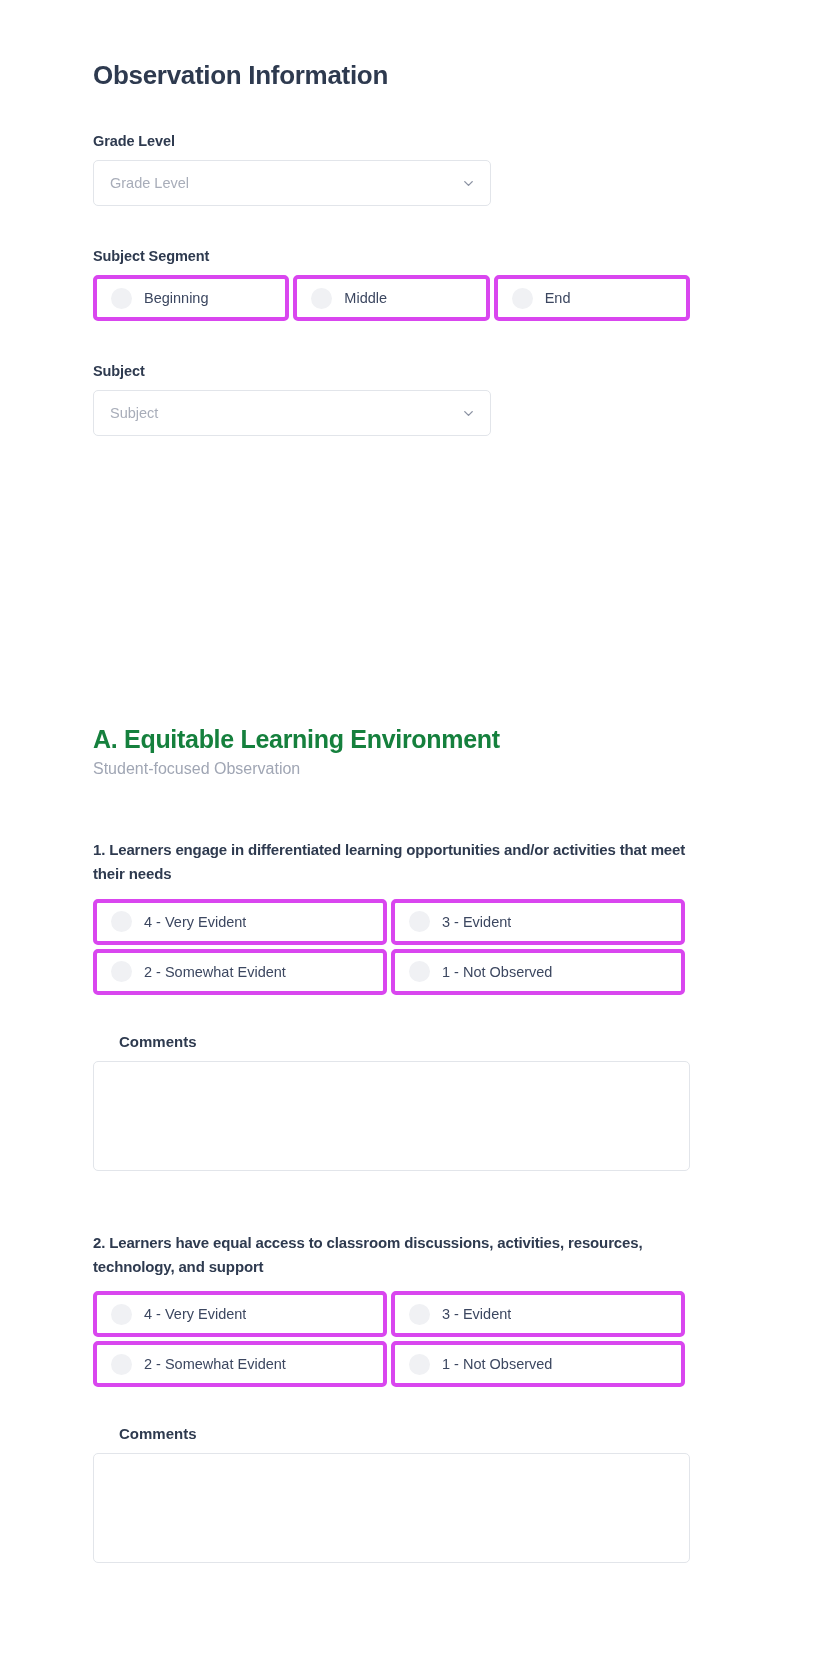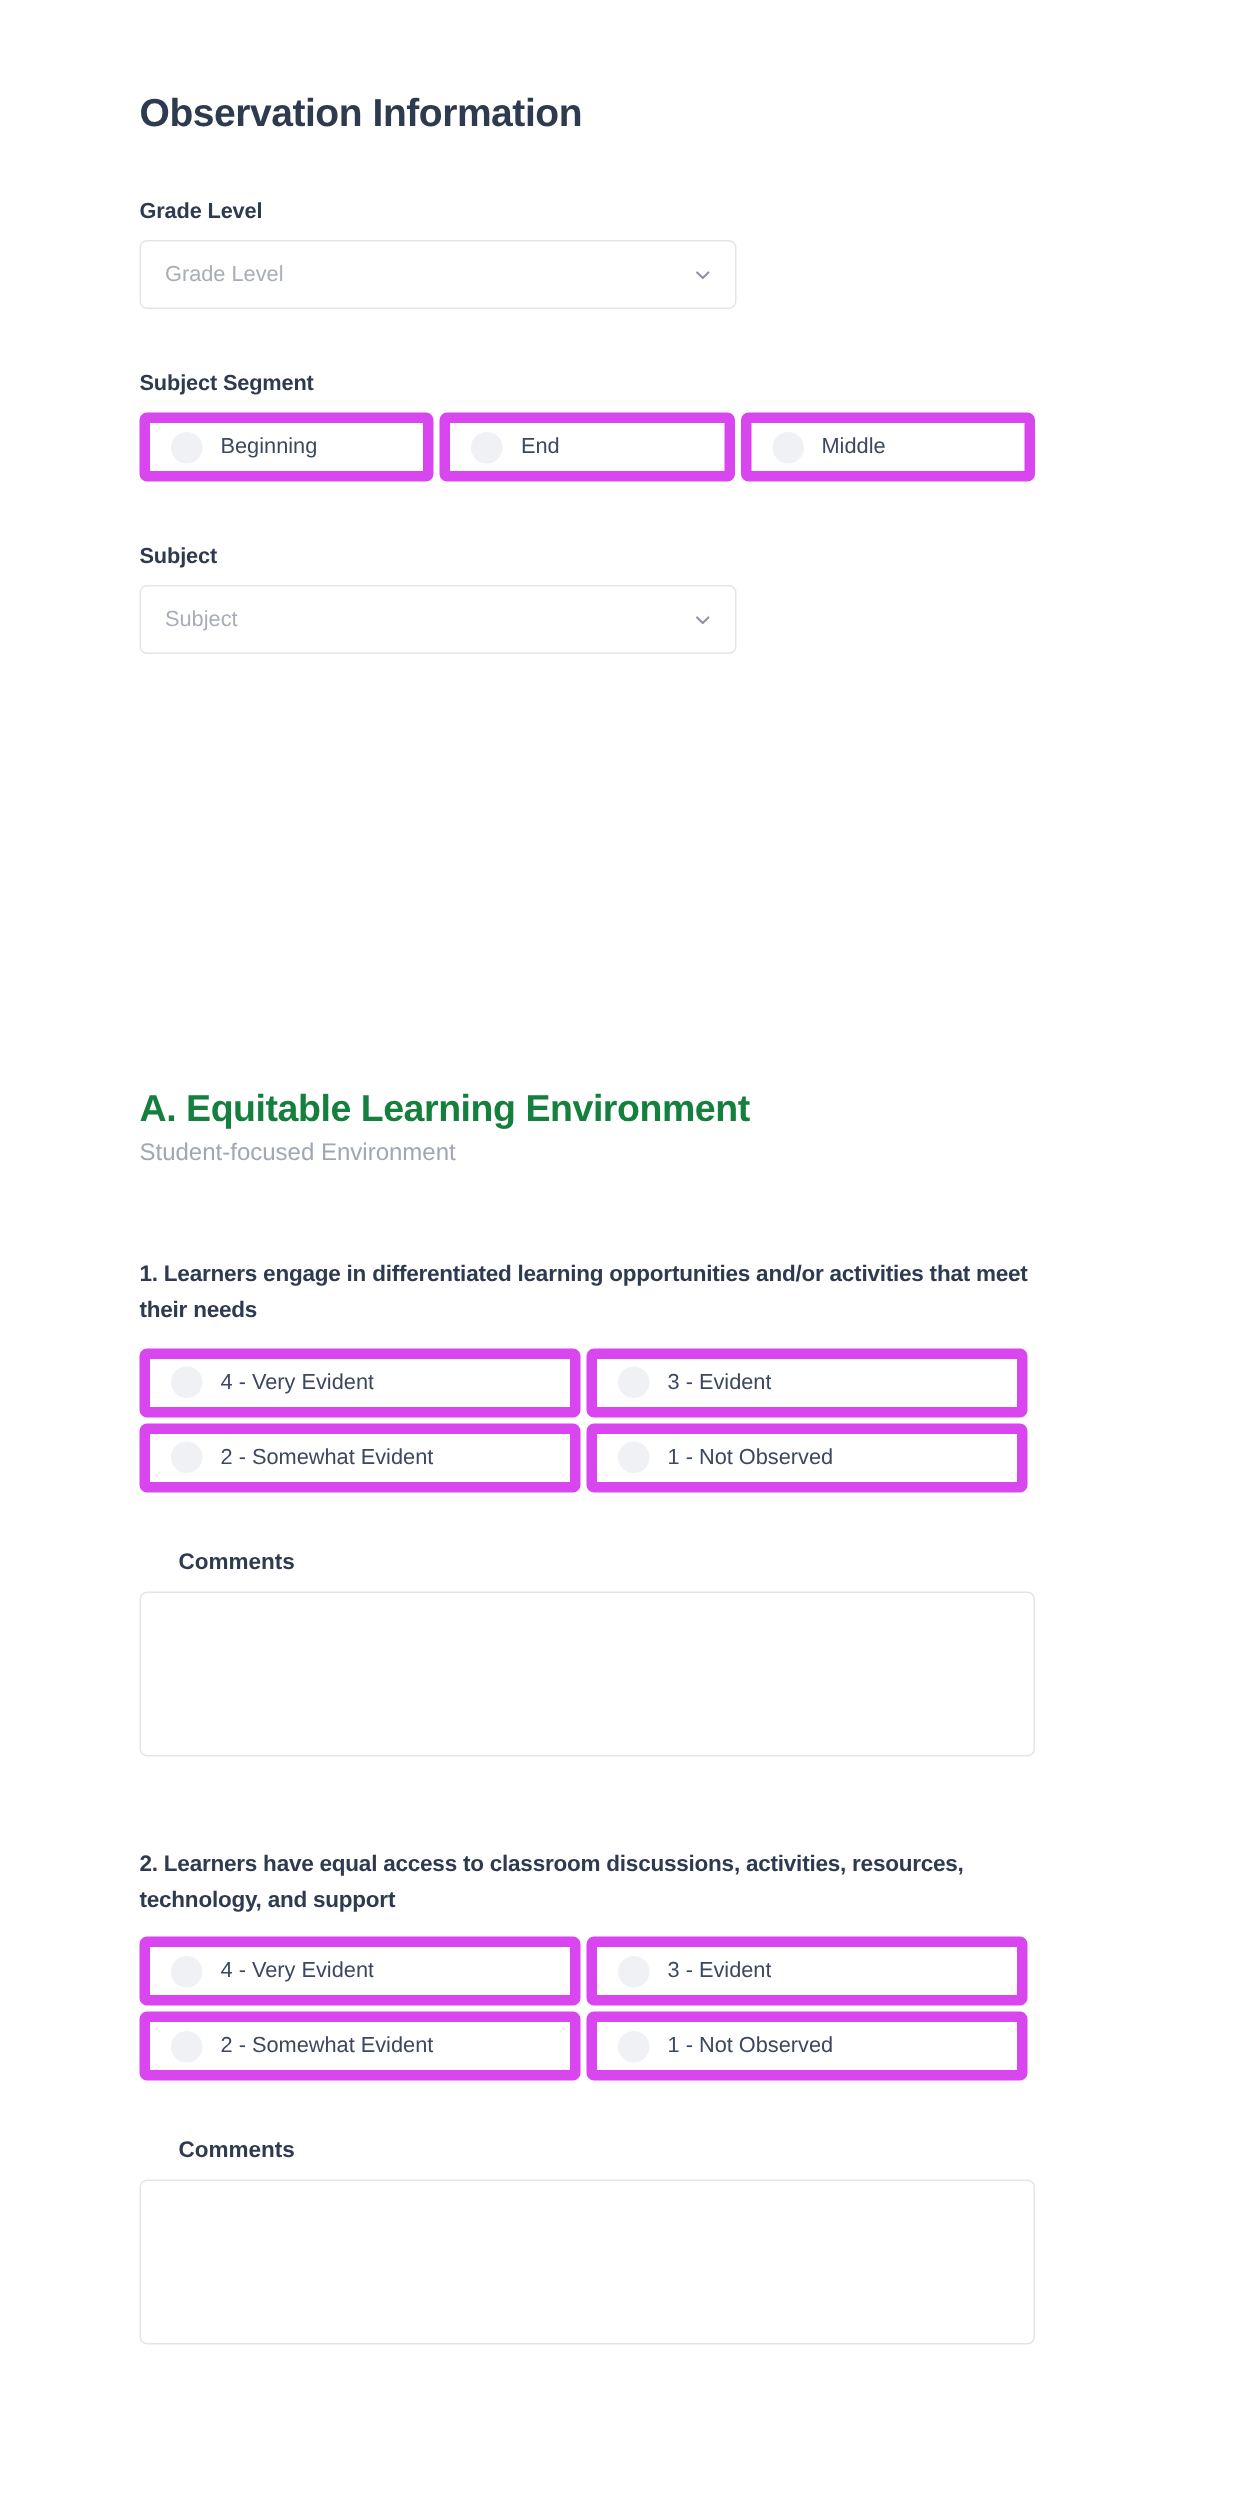--- a/index.html
+++ b/index.html
@@ -98,21 +98,21 @@
     gap: 4px;
   }
 
   .option-grid {
     display: flex;
     flex-wrap: wrap;
     gap: 4px;
   }
 
   .option {
-    border: 7px solid #d946ef;
+    border: 4px solid #d946ef;
     border-radius: 5px;
     background: #ffffff;
     height: 46px;
     display: flex;
     align-items: center;
     padding: 0 14px;
     gap: 12px;
     flex: 1 1 0;
     min-width: 0;
   }
@@ -186,46 +186,46 @@
 
     <div class="field-group">
       <div class="field-label">Subject Segment</div>
       <div class="option-row">
         <div class="option">
           <span class="radio-dot"></span>
           <span class="option-label">Beginning</span>
         </div>
         <div class="option">
           <span class="radio-dot"></span>
+          <span class="option-label">Middle</span>
+        </div>
+        <div class="option">
+          <span class="radio-dot"></span>
           <span class="option-label">End</span>
-        </div>
-        <div class="option">
-          <span class="radio-dot"></span>
-          <span class="option-label">Middle</span>
         </div>
       </div>
     </div>
 
     <div class="field-group">
       <div class="field-label">Subject</div>
       <div class="select-box">
         <span class="select-placeholder">Subject</span>
         <span class="chevron">
           <svg viewBox="0 0 24 24" fill="none" stroke="currentColor" stroke-width="2.2" stroke-linecap="round" stroke-linejoin="round" width="15" height="15">
             <polyline points="6 9 12 15 18 9"></polyline>
           </svg>
         </span>
       </div>
     </div>
 
     <div style="height:288px"></div>
 
     <div>
       <h2 class="section-title">A. Equitable Learning Environment</h2>
-      <div class="section-subtitle">Student-focused Environment</div>
+      <div class="section-subtitle">Student-focused Observation</div>
     </div>
 
     <div class="spacer-lg"></div>
 
     <div>
       <div class="question">1. Learners engage in differentiated learning opportunities and/or activities that meet their needs</div>
 
       <div class="option-grid">
         <div class="option half">
           <span class="radio-dot"></span>

